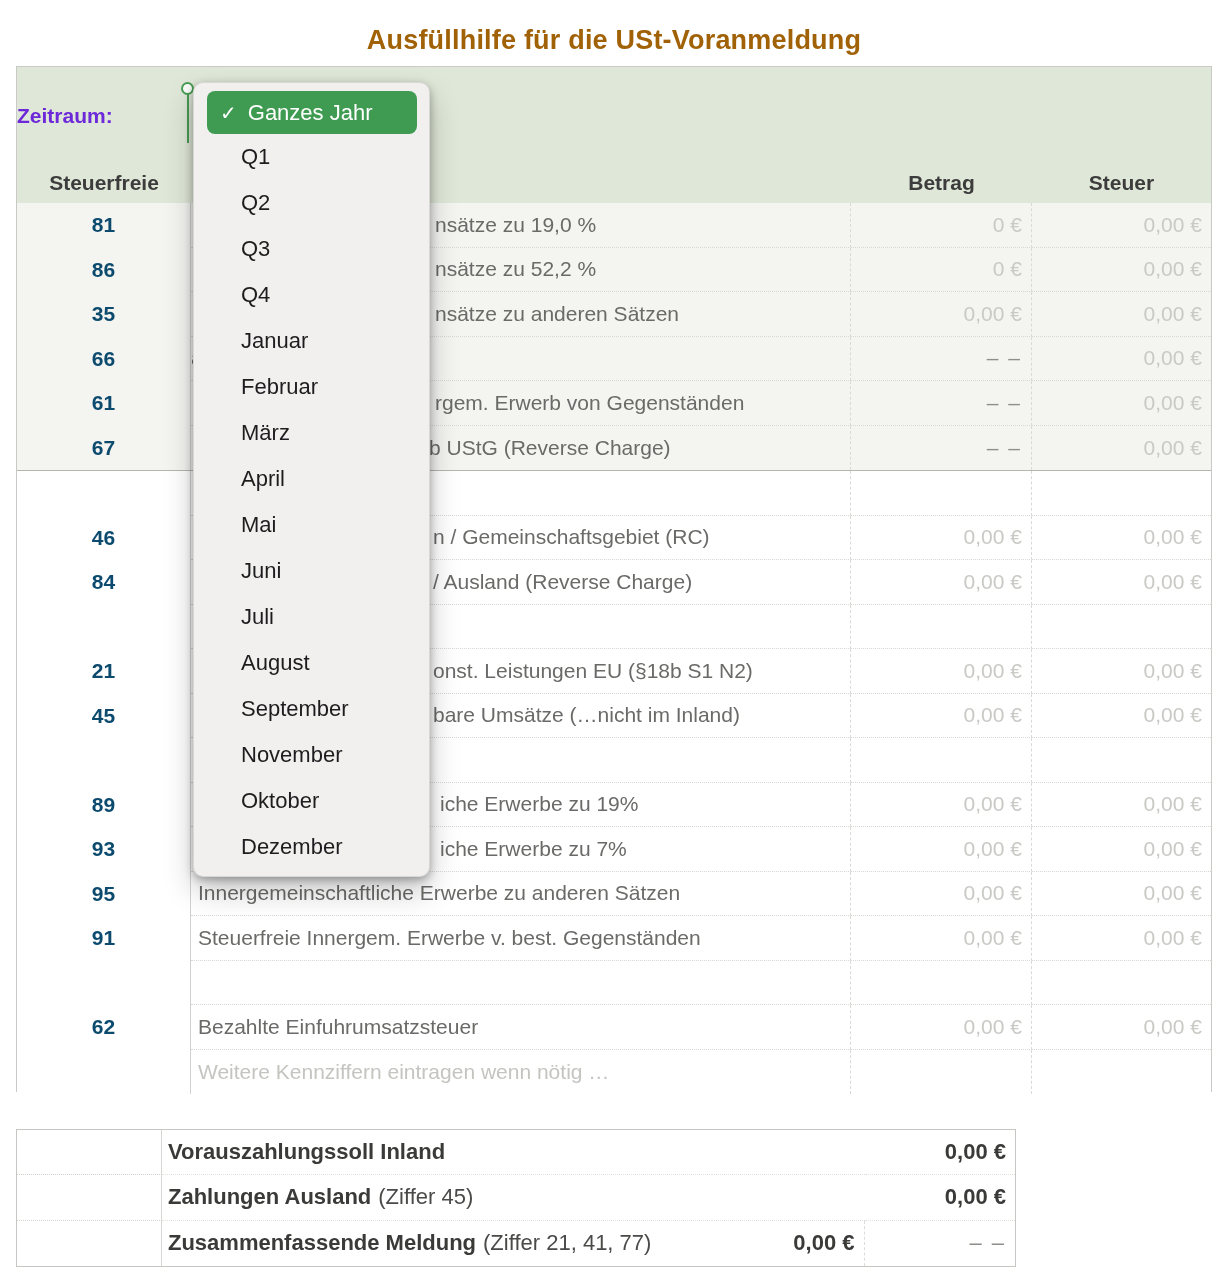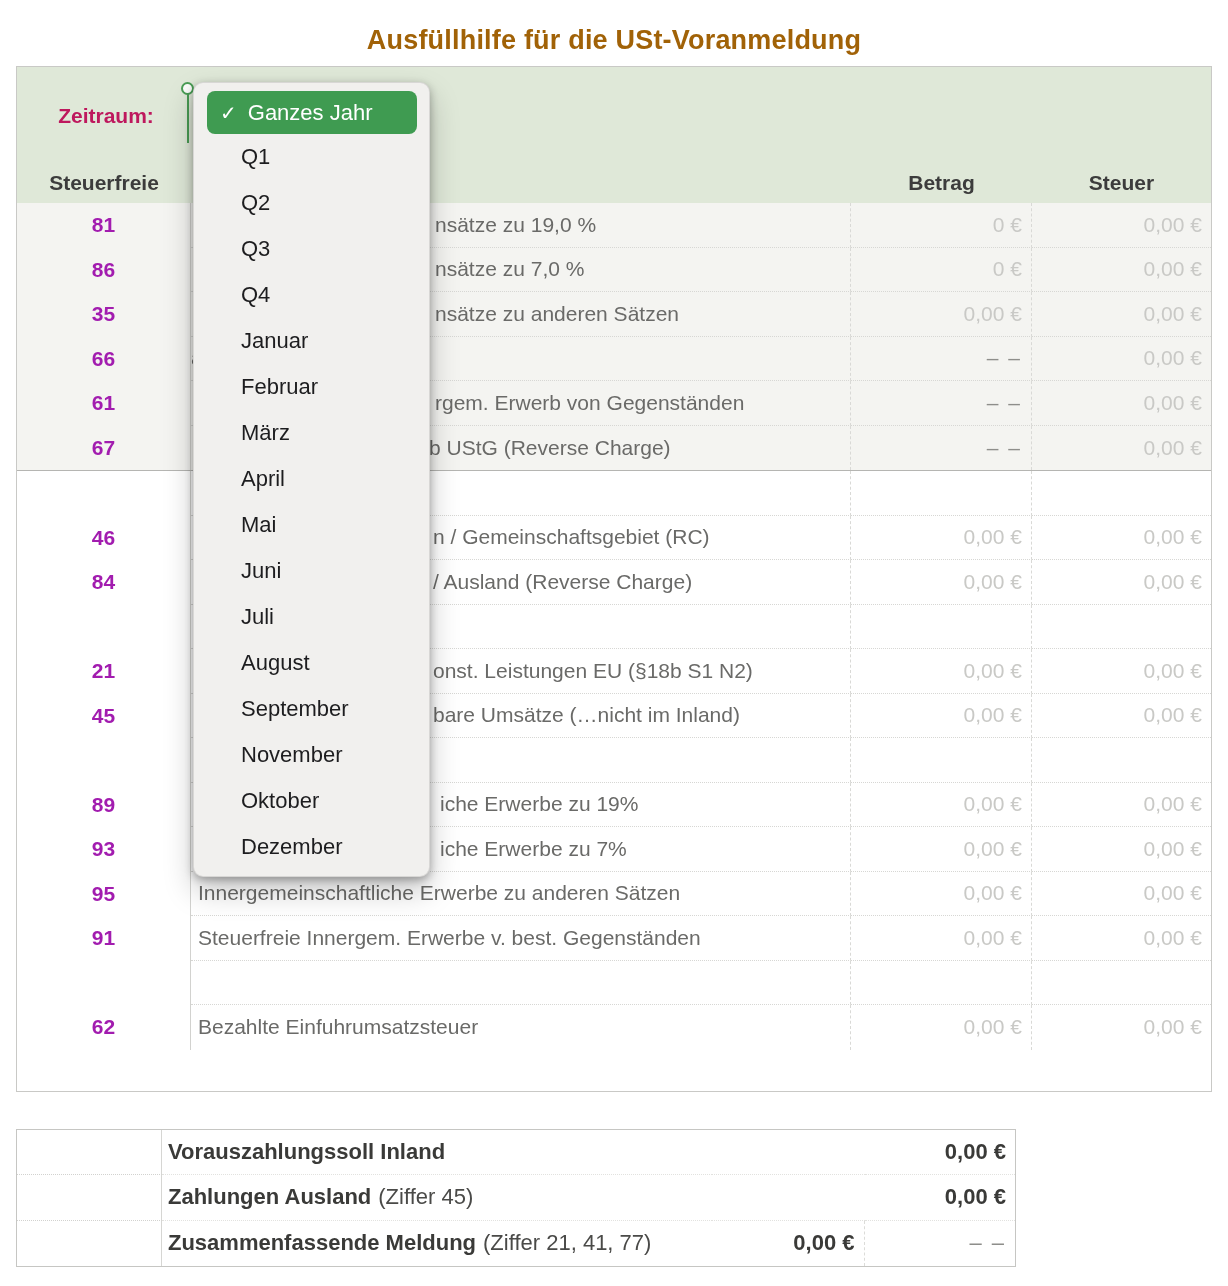--- a/index.html
+++ b/index.html
@@ -11,33 +11,33 @@
     position:absolute; left:0; top:25px; width:1228px; text-align:center;
     font-size:27px; font-weight:bold; color:#a16207; margin:0; letter-spacing:0.2px;
   }
   
   .main-table {
     position:absolute; left:16px; top:66px; width:1196px; height:1026px;
     box-sizing:border-box; border:1px solid #c9c9c6; background:#ffffff;
   }
   .band { position:relative; height:136px; background:#DFE8D8; }
   .zeitraum-label {
-    position:absolute; left:0; top:37px; width:178px; text-align:center;
-    font-size:21px; font-weight:bold; color:#be185d;
+    position:absolute; left:0; top:37px; width:178px; text-align:left;
+    font-size:21px; font-weight:bold; color:#6d28d9;
   }
   .hdr { position:absolute; top:104px; font-size:21px; font-weight:bold; color:#3c3c3c; text-align:center; }
   .hdr.kz { left:0; width:174px; }
   .hdr.bt { left:834px; width:181px; }
   .hdr.st { left:1015px; width:179px; }
   .sec1 { background:#f4f4f1; border-bottom:1px solid #b5b5b2; }
   .sec2 { background:#ffffff; }
   .row { display:flex; height:44.5px; }
   .cell { box-sizing:border-box; display:flex; align-items:center; overflow:hidden; white-space:nowrap; }
   .cell.code { width:174px; justify-content:center; border-right:1px solid #d2d2cf;
-               color:#a21caf; font-weight:bold; font-size:21px; }
+               color:#0c4a6e; font-weight:bold; font-size:21px; }
   .cell.desc { width:660px; border-right:1px dashed #d9d9d6; border-bottom:1px dotted #d7d7d4;
                color:#6a6a68; font-size:21px; }
   .cell.bval { width:181px; border-right:1px dashed #d9d9d6; border-bottom:1px dotted #d7d7d4;
                justify-content:flex-end; padding-right:9px; color:#c9c9c6; font-size:21px; }
   .cell.sval { width:179px; border-bottom:1px dotted #d7d7d4;
                justify-content:flex-end; padding-right:9px; color:#c9c9c6; font-size:21px; }
   .sec1 .row:last-child .cell { border-bottom:none; }
   .sec2 .row:last-child .cell { border-bottom:none; }
   .dashes { color:#8e8e8b !important; letter-spacing:2px; }
   .muted { color:#c4c4c1 !important; }
@@ -94,21 +94,21 @@
     </div>
     <div class="sec1" id="section1">
         <div class="row">
           <span class="cell code">81</span>
           <span class="cell desc" style="padding-left: 244px;">nsätze zu 19,0 %</span>
           <span class="cell bval">0 €</span>
           <span class="cell sval">0,00 €</span>
         </div>
         <div class="row">
           <span class="cell code">86</span>
-          <span class="cell desc" style="padding-left: 244px;">nsätze zu 7,0 %</span>
+          <span class="cell desc" style="padding-left: 244px;">nsätze zu 52,2 %</span>
           <span class="cell bval">0 €</span>
           <span class="cell sval">0,00 €</span>
         </div>
         <div class="row">
           <span class="cell code">35</span>
           <span class="cell desc" style="padding-left: 244px;">nsätze zu anderen Sätzen</span>
           <span class="cell bval">0,00 €</span>
           <span class="cell sval">0,00 €</span>
         </div>
         <div class="row">
@@ -201,20 +201,26 @@
           <span class="cell code"></span>
           <span class="cell desc" style="padding-left: 7px;"></span>
           <span class="cell bval"></span>
           <span class="cell sval"></span>
         </div>
         <div class="row">
           <span class="cell code">62</span>
           <span class="cell desc" style="padding-left: 7px;">Bezahlte Einfuhrumsatzsteuer</span>
           <span class="cell bval">0,00 €</span>
           <span class="cell sval">0,00 €</span>
+        </div>
+        <div class="row">
+          <span class="cell code"></span>
+          <span class="cell desc muted" style="padding-left: 7px;">Weitere Kennziffern eintragen wenn nötig …</span>
+          <span class="cell bval"></span>
+          <span class="cell sval"></span>
         </div>
       </div>
   </div>
 
   <div class="popup-cell-line"></div>
   <div class="popup-cell-handle"></div>
 
   <div class="menu">
     <div class="menu-selected">
       <span class="check">✓</span>

